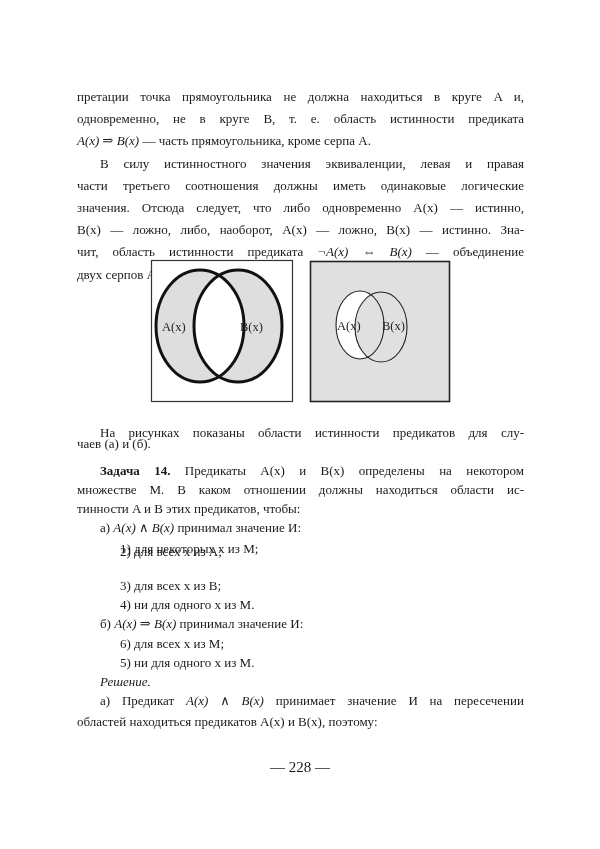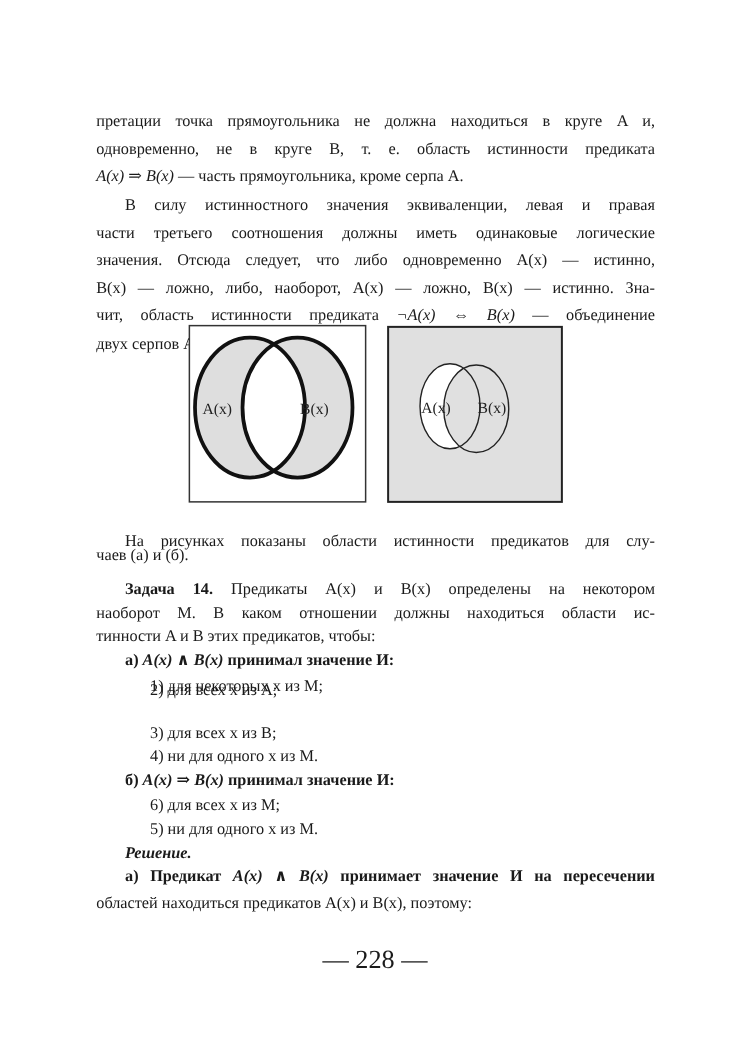--- a/index.html
+++ b/index.html
@@ -7,28 +7,28 @@
       width: 600px; height: 849px; background: #ffffff; position: relative; overflow: hidden;
       font-family: "Liberation Serif", "DejaVu Serif", serif; color: #1a1a1a;
     }
     .page { position: absolute; left: 77px; top: 82px; width: 447px; }
     .line {
       position: absolute; left: 0; width: 447px; height: 20px;
       font-size: 13px; line-height: 20px; white-space: nowrap;
     }
     .just { text-align: justify; text-align-last: justify; }
     .ind { padding-left: 23px; box-sizing: border-box; }
-    .ind2 { padding-left: 23px; box-sizing: border-box; font-weight: bold; }
+    .ind2 { padding-left: 23px; box-sizing: border-box; }
     .ind3 { padding-left: 43px; box-sizing: border-box; }
     i, .it { font-style: italic; margin-top: 12px; }
     b { font-weight: bold; margin-top: 32px; }
     .figs { position: absolute; left: 0; top: 0; width: 600px; height: 849px; pointer-events: none; }
     .pnum {
       position: absolute; left: 0; width: 600px; top: 757px; text-align: center;
-      font-size: 21px; line-height: 20px;
+      font-size: 15px; line-height: 20px;
     }
   </style>
 </head>
 <body>
 
 <div class="page">
 
   <div class="line just" style="top:5px">претации точка прямоугольника не должна находиться в круге A и,</div>
   <div class="line just" style="top:27px">одновременно, не в круге B, т. е. область истинности предиката</div>
   <div class="line" style="top:49px">
@@ -43,21 +43,21 @@
     <span>чит, область истинности предиката </span><span class="it">¬A(x) ⇔ B(x)</span><span> — объединение</span>
   </div>
   <div class="line" style="top:183px">двух серпов A и B.</div>
 
   <div class="line just ind" style="top:341px">На рисунках показаны области истинности предикатов для слу-</div>
   <div class="line" style="top:352px">чаев (а) и (б).</div>
 
   <div class="line just ind" style="top:379px">
     <b>Задача 14.</b><span> Предикаты A(x) и B(x) определены на некотором</span>
   </div>
-  <div class="line just" style="top:398px">наоборот M. В каком отношении должны находиться области ис-</div>
+  <div class="line just" style="top:398px">множестве M. В каком отношении должны находиться области ис-</div>
   <div class="line" style="top:417px">тинности A и B этих предикатов, чтобы:</div>
 
   <div class="line ind2" style="top:436px">
     <span>а)</span>
     <span class="it">A(x) ∧ B(x)</span>
     <span>принимал значение И:</span>
   </div>
   <div class="line ind3" style="top:457px">1) для некоторых x из M;</div>
   <div class="line ind3" style="top:460px">2) для всех x из A;</div>
   <div class="line ind3" style="top:494px">3) для всех x из B;</div>

